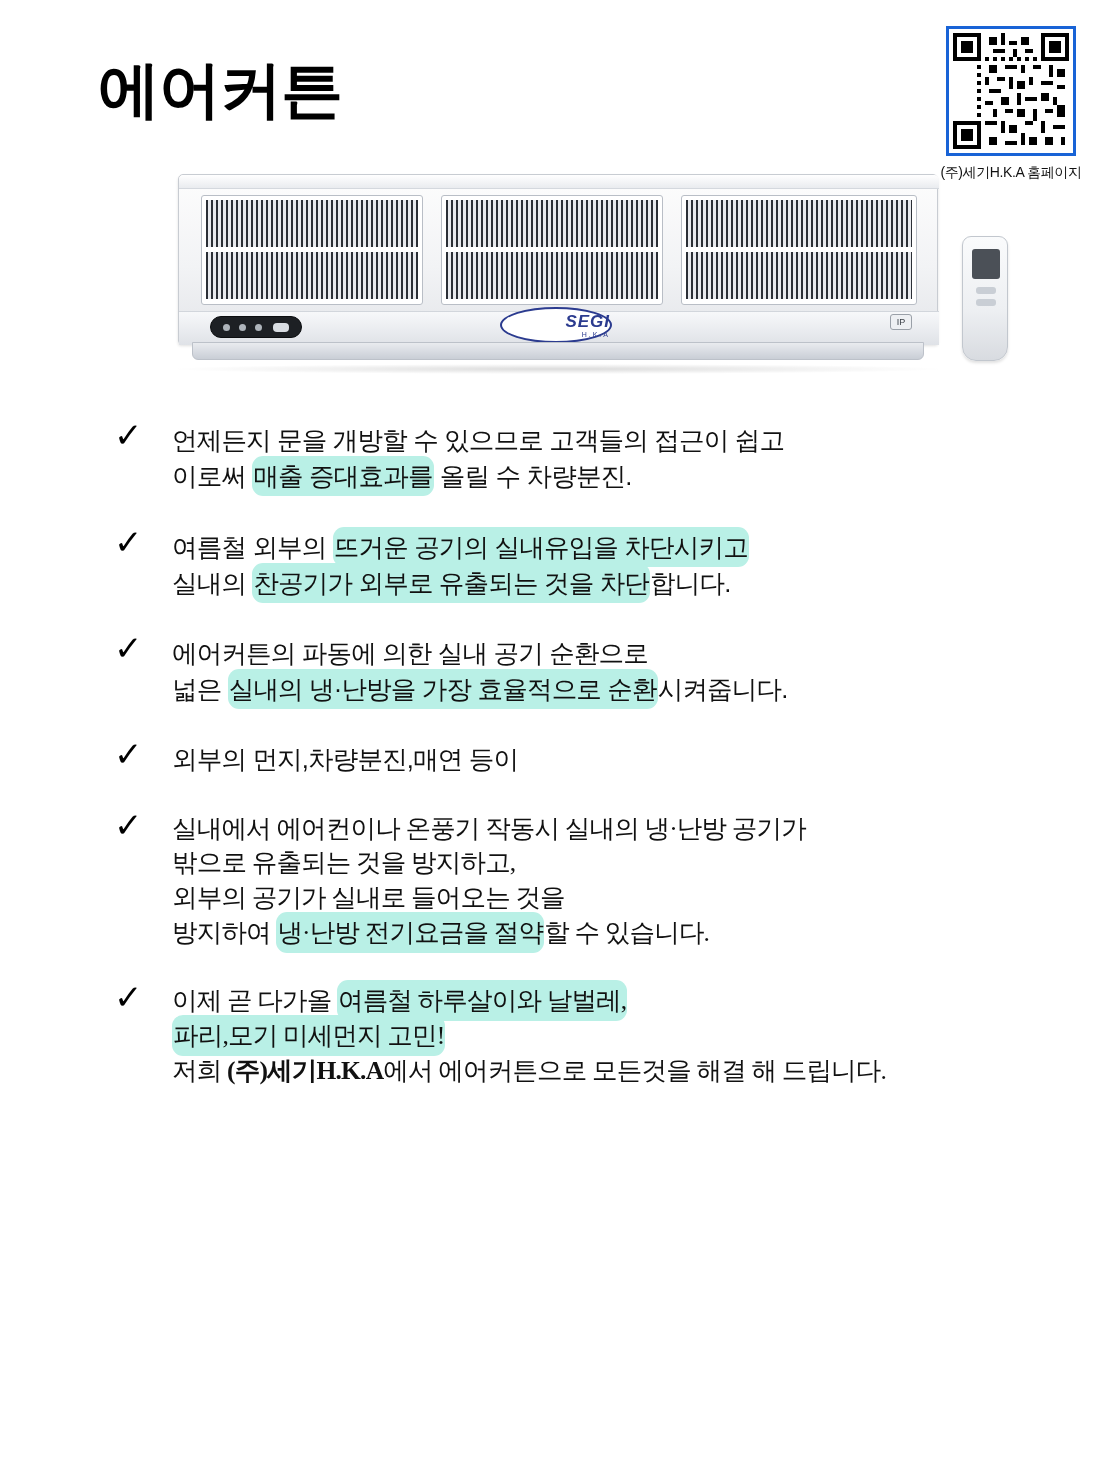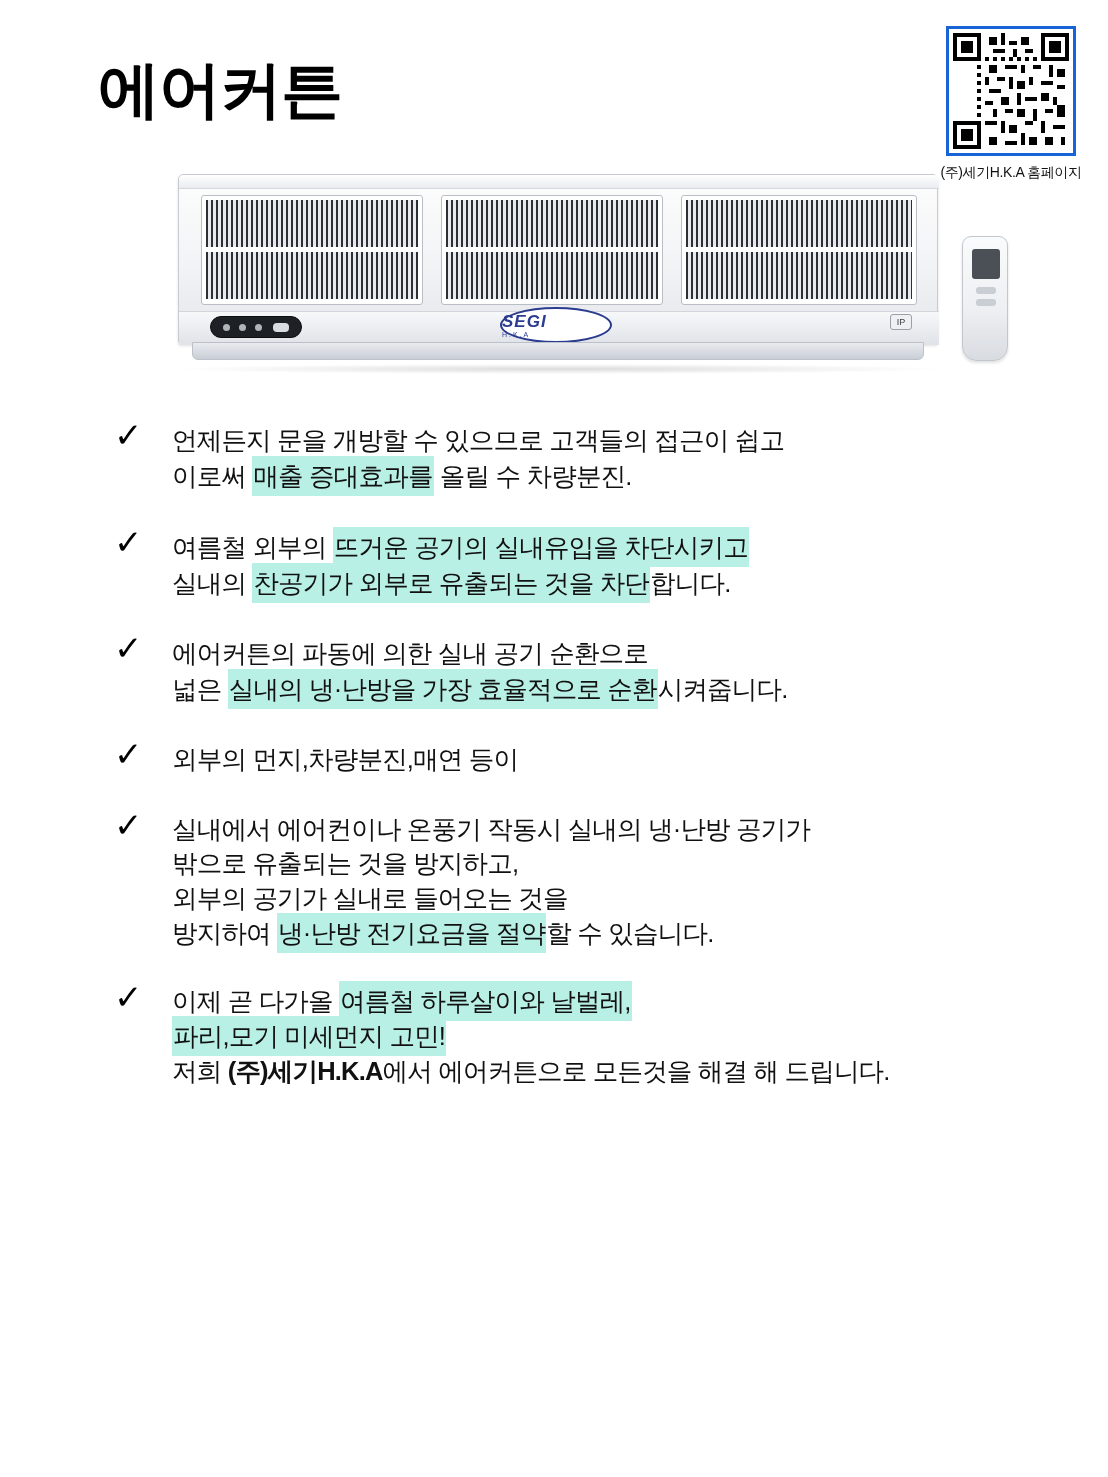--- a/index.html
+++ b/index.html
@@ -156,21 +156,21 @@
 
   .brand-badge {
     position: absolute;
     left: 322px; top: 133px;
     width: 112px; height: 36px;
     border: 2px solid #2b3b8f;
     border-radius: 50%;
     background: #ffffff;
     display: flex;
     flex-direction: column;
-    align-items: flex-start;
+    align-items: flex-end;
     justify-content: center;
     line-height: 1;
   }
   .brand-badge .b-main {
     font-size: 17px;
     font-weight: 700;
     font-style: italic;
     color: #2b3b8f;
     letter-spacing: 1px;
   }
@@ -257,24 +257,25 @@
   .feature .line {
     font-size: 25.5px;
     line-height: 1.42;
     letter-spacing: -0.8px;
     color: #111;
     white-space: pre-wrap;
   }
   .hl {
     background: #b9f0e6;
     padding: 6px 1px;
+    border-radius: 11px;
   }
   .bold { font-weight: 700; }
 
-  .compact .line { line-height: 1.36; }
+  .compact .line { line-height: 1.36; font-family: Liberation Serif, serif; }
 </style>
 </head>
 <body>
 
 <div class="header">
   <h1 class="page-title">에어커튼</h1>
 </div>
 
 <div class="qr-block">
   <div class="qr-frame">

